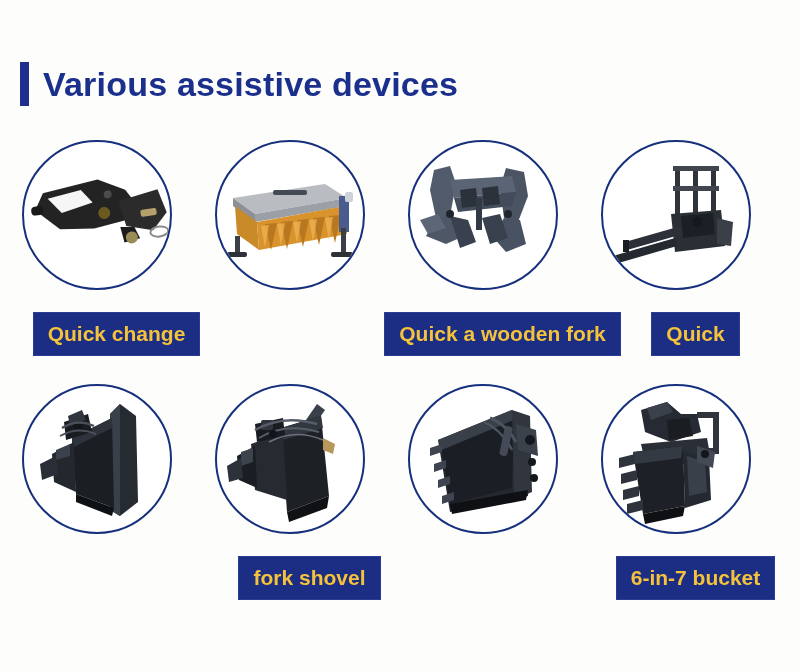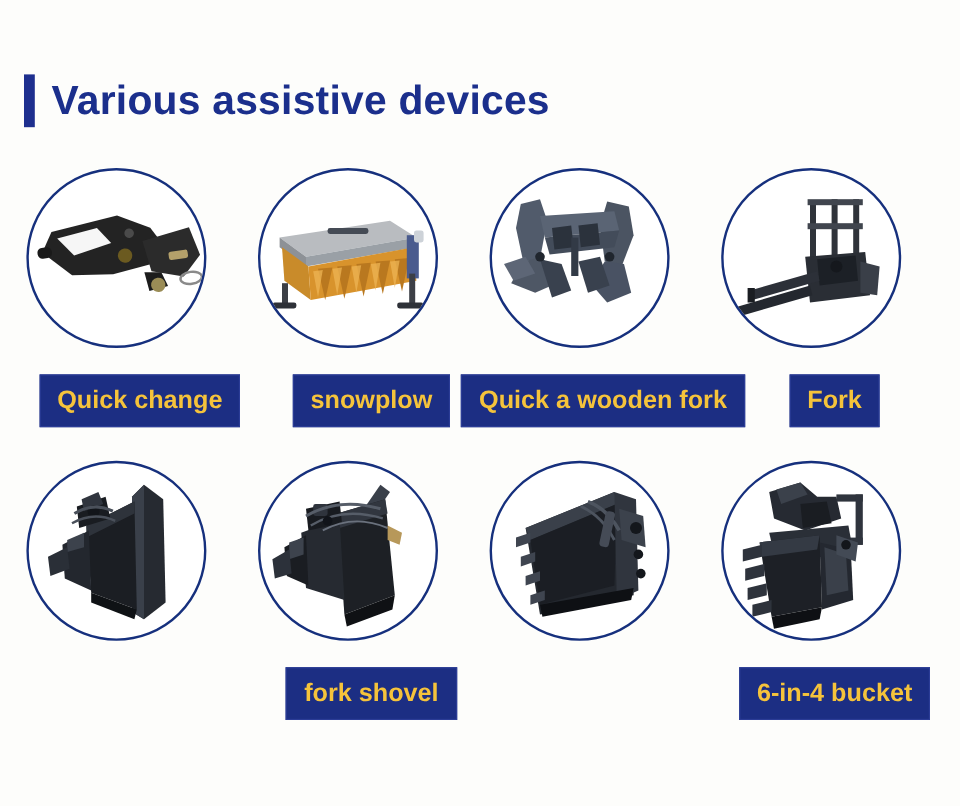--- a/index.html
+++ b/index.html
@@ -174,23 +174,20 @@
                 <rect x="118" y="20" width="10" height="36" fill="#4a5b8e"></rect>
                 <rect x="124" y="16" width="8" height="10" rx="2" fill="#cdd2d8"></rect>
                 <rect x="120" y="52" width="5" height="26" fill="#3c3f46"></rect>
                 <rect x="110" y="76" width="22" height="5" rx="2" fill="#2e3138"></rect>
                 <rect x="14" y="60" width="5" height="18" fill="#3c3f46"></rect>
                 <rect x="6" y="76" width="20" height="5" rx="2" fill="#2e3138"></rect>
               </g>
             </svg>
           </div>
         </div>
-        <div class="label-wrap">
-          <div class="label">snowplow</div>
-        </div>
       </div>
 
       <div class="cell">
         <div class="circle">
           <div class="art">
             <svg viewBox="0 0 146 146" preserveAspectRatio="xMidYMid meet">
               <g transform="translate(10,20)">
                 <path d="M14 8 L30 4 L36 22 L30 54 L16 56 L10 28 Z" fill="#515b6b"></path>
                 <path d="M86 6 L104 10 L108 34 L98 60 L84 56 L80 26 Z" fill="#4b5462"></path>
                 <path d="M30 18 L92 14 L96 30 L34 36 Z" fill="#5a6474"></path>
@@ -229,21 +226,21 @@
                 <path d="M108 58 L124 62 L122 86 L108 84 Z" fill="#3a3f48"></path>
                 <path d="M16 82 L72 66 L74 74 L18 90 Z" fill="#2c3038"></path>
                 <path d="M4 96 L66 78 L68 86 L6 104 Z" fill="#24282f"></path>
                 <path d="M14 80 L20 80 L20 92 L14 92 Z" fill="#1a1d22"></path>
                 <circle cx="88" cy="62" r="5" fill="#15181d"></circle>
               </g>
             </svg>
           </div>
         </div>
         <div class="label-wrap">
-          <div class="label">Fork</div>
+          <div class="label">Quick</div>
         </div>
       </div>
 
     </div>
 
     <div class="row row-2">
 
       <div class="cell">
         <div class="circle">
           <div class="art">
@@ -349,20 +346,20 @@
                 <path d="M72 56 L98 62 L100 104 L74 112 Z" fill="#242830"></path>
                 <path d="M76 60 L94 66 L96 96 L78 100 Z" fill="#3a404a"></path>
                 <path d="M86 50 L104 56 L102 72 L86 66 Z" fill="#434a55"></path>
                 <circle cx="94" cy="58" r="4" fill="#13161b"></circle>
                 <path d="M32 118 L74 110 L72 120 L34 128 Z" fill="#0e1014"></path>
               </g>
             </svg>
           </div>
         </div>
         <div class="label-wrap">
-          <div class="label">6-in-4 bucket</div>
+          <div class="label">6-in-7 bucket</div>
         </div>
       </div>
 
     </div>
 
   </div>
 </div>
 
 </body></html>

